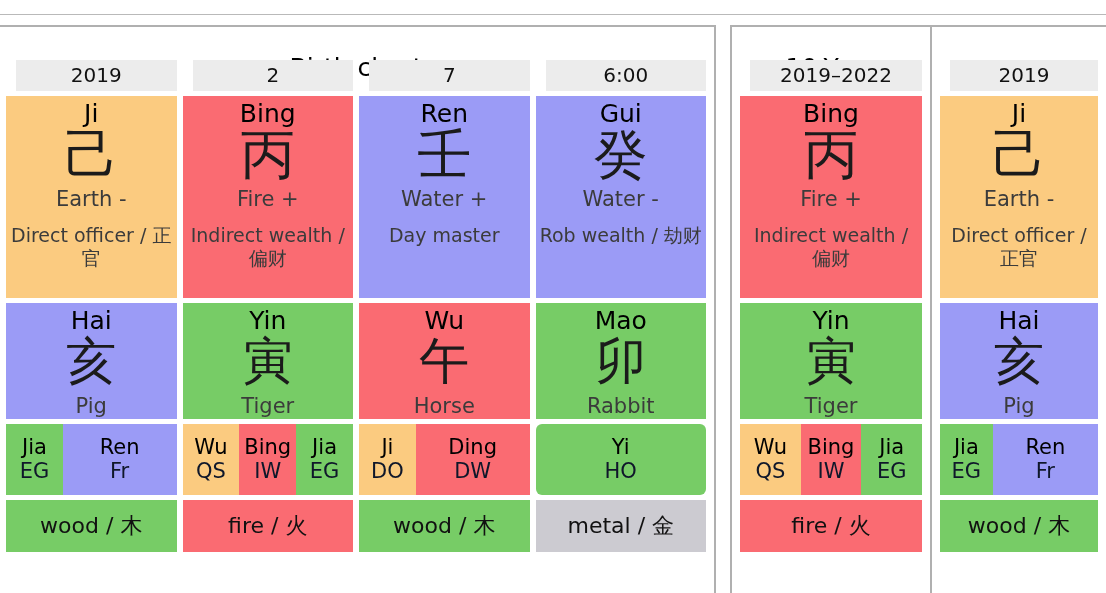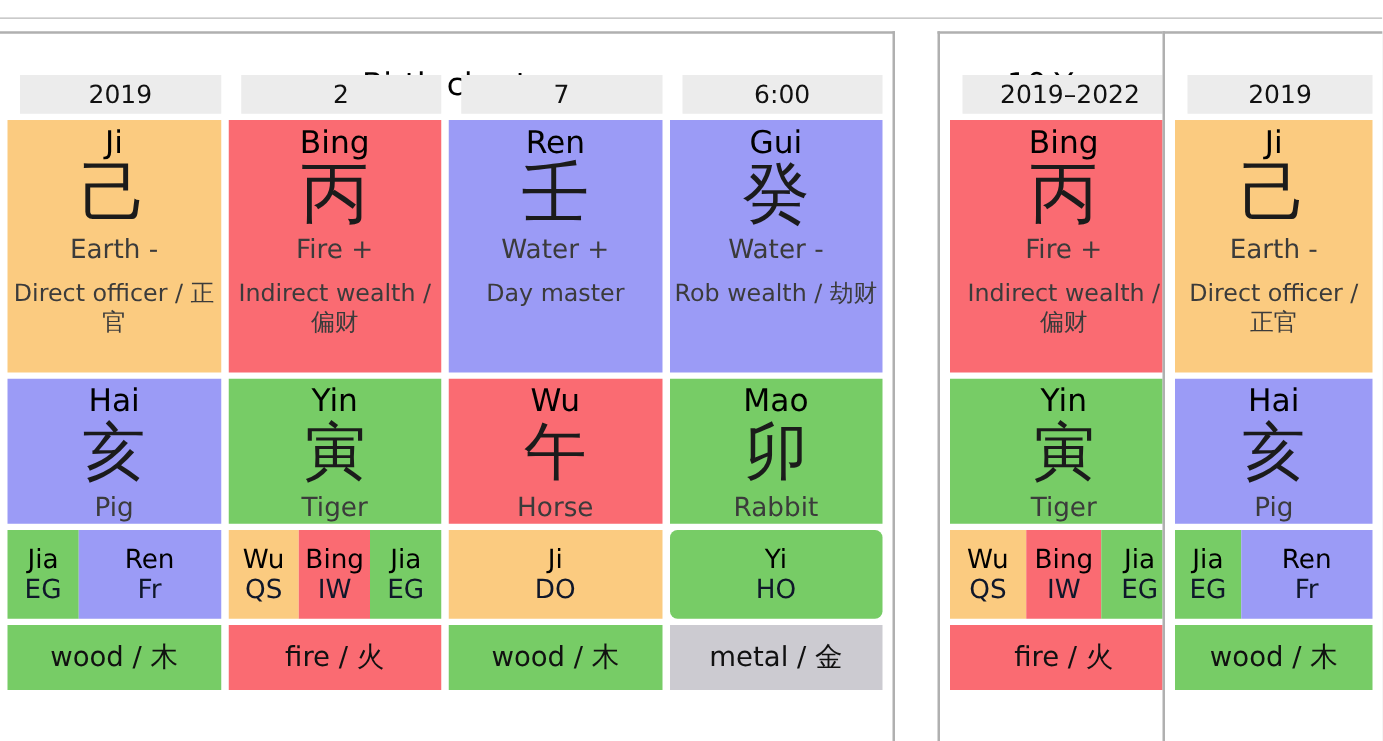--- a/index.html
+++ b/index.html
@@ -42,21 +42,21 @@
   .panel {
     position: absolute;
     top: 25px;
     height: 568px;
     border: 2px solid #b0b0b0;
     border-bottom: none;
     background: #ffffff;
     box-sizing: border-box;
   }
   #panel-birth  { left: -2px;  width: 718px; border-left: none; }
-  #panel-ten    { left: 750px; width: 202px; }
+  #panel-ten    { left: 730px; width: 202px; }
   #panel-year   { left: 930px; width: 178px; }
 
   .panel-title {
     text-align: center;
     font-size: 25px;
     color: #000000;
     line-height: 1;
     padding-top: 28px;
     height: 33px;
     box-sizing: border-box;
@@ -279,20 +279,24 @@
           <div class="branch c-fire">
             <div class="pinyin">Wu</div>
             <div class="han">午</div>
             <div class="animal">Horse</div>
           </div>
           <div class="hidden">
             <div class="hs c-earth" style="flex-grow: 1;">
               <div class="hs-name">Ji</div>
               <div class="hs-abbr">DO</div>
             </div>
+            <div class="hs c-fire" style="flex-grow: 2;">
+              <div class="hs-name">Ding</div>
+              <div class="hs-abbr">DW</div>
+            </div>
           </div>
           <div class="elembar c-wood">wood / 木</div>
         </div>
         <div class="pillar">
           <div class="hdr">6:00</div>
           <div class="stem c-water">
             <div class="pinyin">Gui</div>
             <div class="han">癸</div>
             <div class="elem">Water -</div>
             <div class="god">Rob wealth / 劫财</div>

